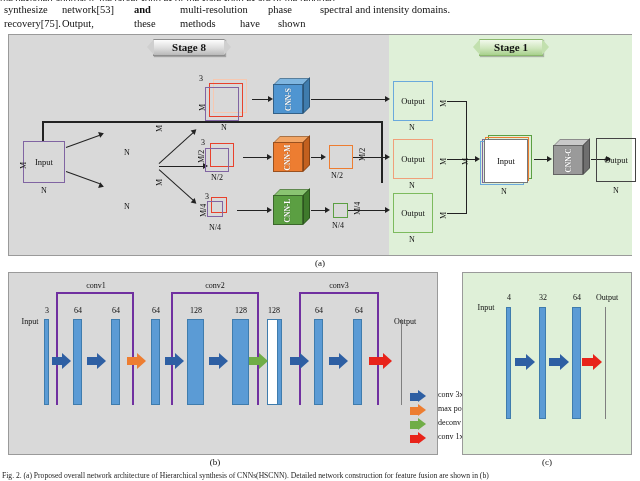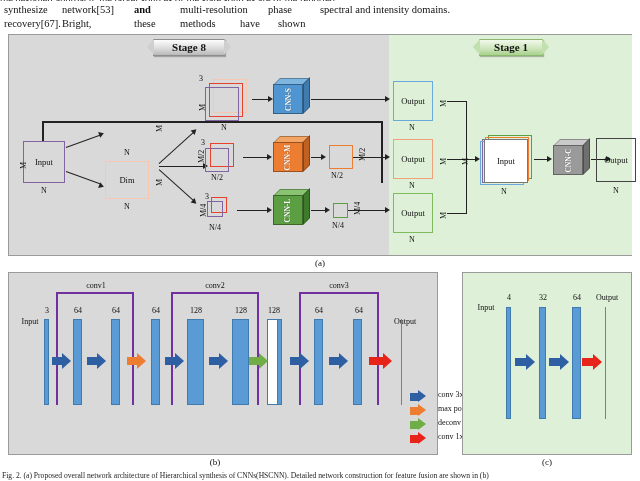--- a/index.html
+++ b/index.html
@@ -84,22 +84,22 @@
   <div class="trow" style="left:0;top:4px;">
     <span class="tcell" style="left:4px;">synthesize</span>
     <span class="tcell" style="left:62px;">network[53]</span>
     <span class="tcell" style="left:134px;font-weight:bold;">and</span>
     <span class="tcell" style="left:180px;">multi-resolution</span>
     <span class="tcell" style="left:268px;">phase</span>
     <span class="tcell" style="left:320px;">spectral and intensity domains.</span>
   </div>
 
   <div class="trow" style="left:0;top:18px;">
-    <span class="tcell" style="left:4px;">recovery[67].</span>
-    <span class="tcell" style="left:62px;">Bright,</span>
+    <span class="tcell" style="left:4px;">recovery[75].</span>
+    <span class="tcell" style="left:62px;">Output,</span>
     <span class="tcell" style="left:134px;">these</span>
     <span class="tcell" style="left:180px;">methods</span>
     <span class="tcell" style="left:240px;">have</span>
     <span class="tcell" style="left:278px;">shown</span>
   </div>
 </div>
 
 <div id="panelA" class="panel">
   <div id="stage2bg"></div>
 
@@ -112,23 +112,20 @@
 
   <div class="box" style="left:14px;top:106px;width:42px;height:42px;border-color:#8064a2;">
     <span>Input</span>
   </div>
   <div class="vlbl" style="left:10px;top:134px;">M</div>
   <div class="lbl" style="left:32px;top:151px;">N</div>
 
   <div class="vlbl" style="left:146px;top:97px;">M</div>
   <div class="lbl" style="left:115px;top:113px;">N</div>
 
-  <div class="box" style="left:96px;top:126px;width:44px;height:38px;border-color:#f7c8b0;">
-    <span>Dim</span>
-  </div>
   <div class="vlbl" style="left:146px;top:151px;">M</div>
   <div class="lbl" style="left:115px;top:167px;">N</div>
 
   <div class="ln" style="left:57px;top:112px;width:36px;height:1.2px;transform:rotate(-20deg);transform-origin:left center;"></div>
   <div class="arrow ar-r" style="left:90px;top:96px;transform:rotate(-20deg);"></div>
   <div class="ln" style="left:57px;top:136px;width:36px;height:1.2px;transform:rotate(20deg);transform-origin:left center;"></div>
   <div class="arrow ar-r" style="left:90px;top:148px;transform:rotate(20deg);"></div>
 
   <div class="ln" style="left:150px;top:128px;width:48px;height:1.2px;transform:rotate(-42deg);transform-origin:left center;"></div>
   <div class="arrow ar-r" style="left:183px;top:93px;transform:rotate(-42deg);"></div>

